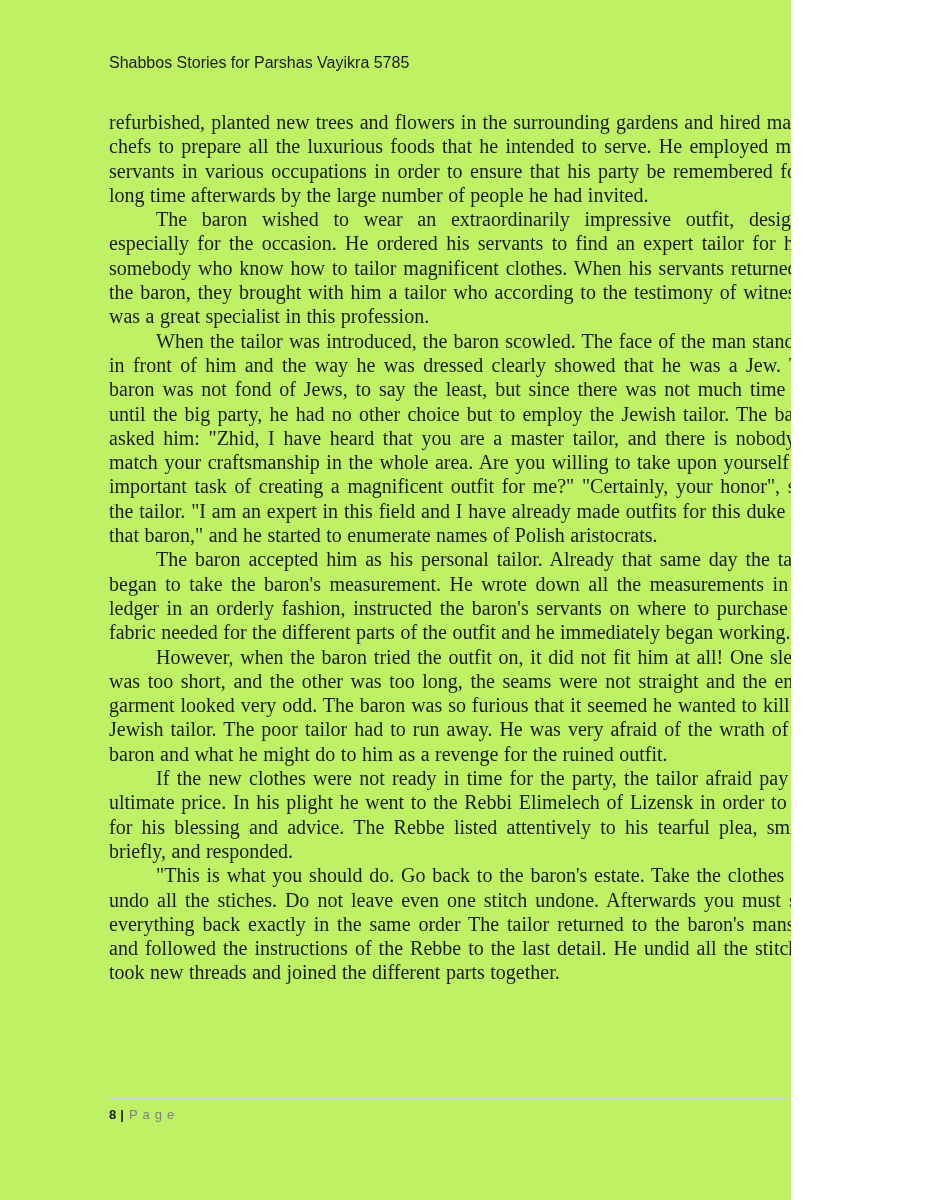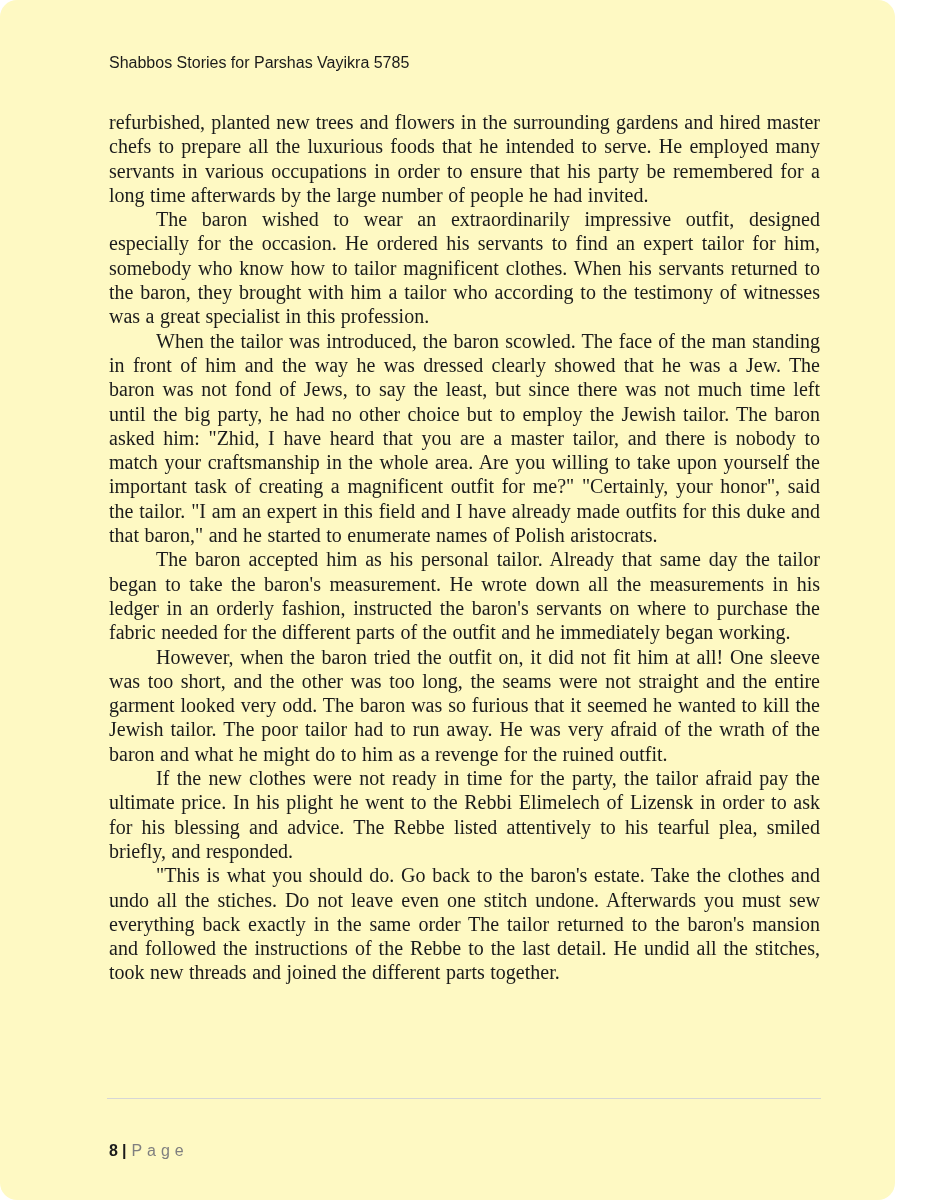--- a/index.html
+++ b/index.html
@@ -2,27 +2,26 @@
 <html><head>
 <meta charset="utf-8">
 <style>
   html, body {
     margin: 0;
     padding: 0;
     background: #ffffff;
   }
   .page {
     position: relative;
-    width: 895px;
+    width: 791px;
     height: 1200px;
-    background: #fef9c3;
+    background: #bef264;
     overflow: hidden;
     font-family: "Liberation Serif", serif;
     color: #1b1b1b;
-    border-radius: 17px;
   }
   .page-header {
     position: absolute;
     left: 109px;
     top: 53px;
     font-family: "Liberation Sans", sans-serif;
     font-size: 16px;
     line-height: 20px;
     color: #1b1b1b;
     white-space: nowrap;
@@ -50,23 +49,22 @@
     top: 1098px;
     width: 714px;
     height: 1px;
     background: #d6d6d6;
   }
   .page-footer {
     position: absolute;
     left: 109px;
     top: 1105px;
     font-family: "Liberation Sans", sans-serif;
-    font-size: 16px;
+    font-size: 13px;
     line-height: 20px;
-    margin-top: 36px;
   }
   .footer-num {
     font-weight: bold;
     color: #1b1b1b;
   }
   .footer-sep {
     font-weight: bold;
     color: #1b1b1b;
     margin-left: 4px;
     margin-right: 5px;

